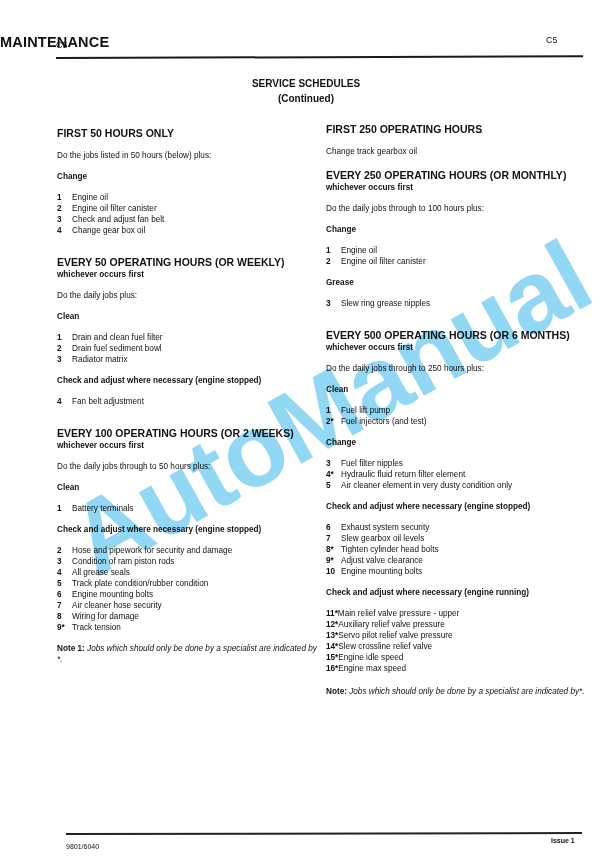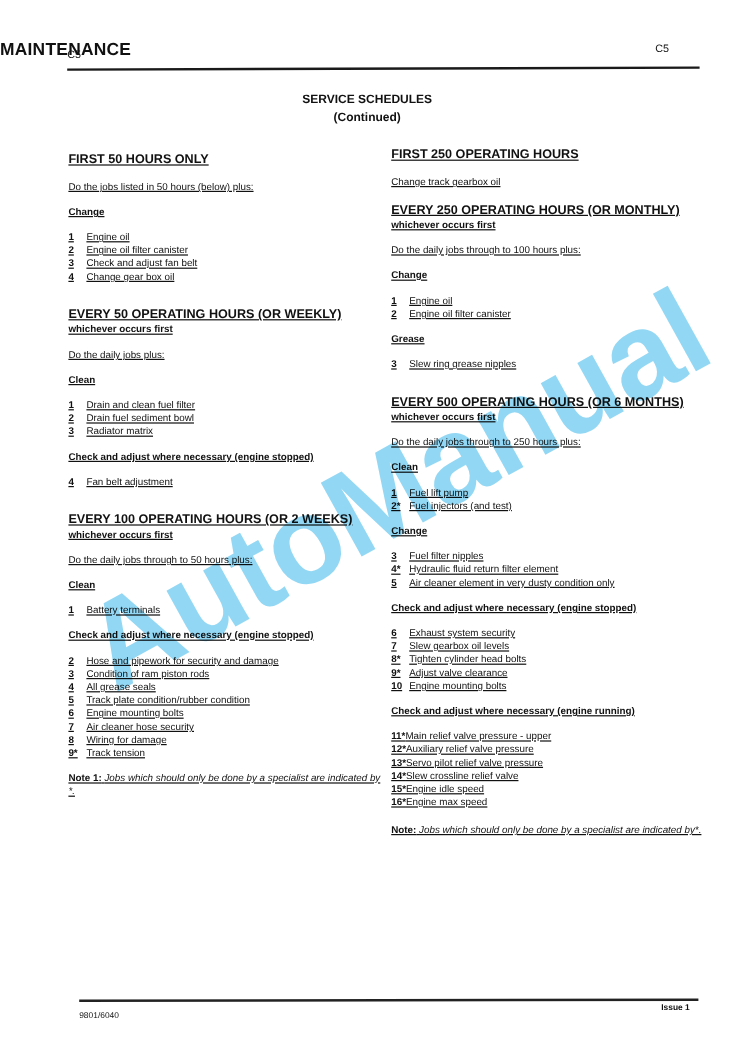--- a/index.html
+++ b/index.html
@@ -15,21 +15,21 @@
     .hdr-right { position: absolute; left: 546px; top: 35px; font-size: 9px; }
     .hdr-title { position: absolute; left: 0; width: 612px; text-align: left; top: 34px;
       font-size: 14.5px; font-weight: bold; letter-spacing: 0.2px; }
     .hdr-rule { position: absolute; left: 56px; top: 57px; width: 527px; height: 2px;
       background: #1a1a1a; transform: rotate(-0.18deg); transform-origin: left center; }
 
     .sec-title { position: absolute; left: 0; width: 612px; text-align: center; top: 76px;
       font-size: 10px; font-weight: bold; line-height: 15px; }
 
     
-    .col { position: absolute; font-size: 8.2px; line-height: 11px; text-decoration: underline; }
+    .col { position: absolute; font-size: 8.2px; line-height: 11px; }
     .col-left { left: 57px; top: 127px; width: 260px; }
     .col-right { left: 326px; top: 123px; width: 260px; }
 
     .h1 { font-size: 10.5px; font-weight: bold; line-height: 13px; }
     .h1-sub { font-size: 8.2px; font-weight: bold; line-height: 11px; }
     .p { margin: 0; }
     .lbl { font-weight: bold; }
     .item { display: flex; }
     .num { font-weight: bold; width: 15px; flex: none; }
     .num.tight { width: auto; margin-right: 0; }

